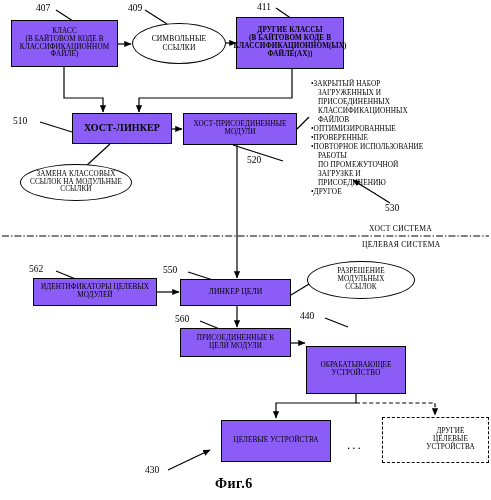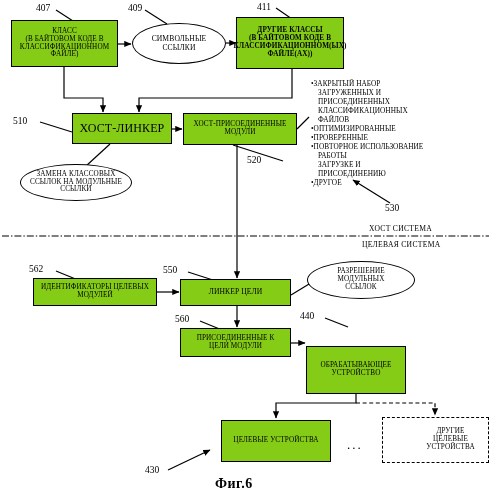--- a/index.html
+++ b/index.html
@@ -28,21 +28,21 @@
     display: flex;
     align-items: center;
     justify-content: center;
     text-align: center;
     box-sizing: border-box;
     line-height: 1.08;
     letter-spacing: 0.1px;
   }
   .box {
     border: 1.3px solid #000;
-    background: #84cc16;
+    background: #8b5cf6;
   }
   .box-dashed {
     border: 1.3px dashed #000;
     background: #ffffff;
   }
   .ellipse {
     border: 1.3px solid #000;
     border-radius: 50%;
     background: #ffffff;
   }
@@ -73,21 +73,21 @@
     font-size: 14px;
     letter-spacing: 0.5px;
   }
   .dots {
     position: absolute;
     font-size: 13px;
     letter-spacing: 2px;
   }
   .t7 { font-size: 7.2px; }
   .t75 { font-size: 7.6px; }
-  .t8 { font-size: 12px; }
+  .t8 { font-size: 10px; font-weight: bold; }
 </style>
 </head>
 <body>
 
 <div id="figure">
 
   <svg id="svg-layer" viewBox="0 0 491 500">
     <defs>
       <marker id="arw" markerWidth="7" markerHeight="7" refX="5.6" refY="2.6" orient="auto">
         <path d="M0,0 L6,2.6 L0,5.2 z" fill="#000"></path>
@@ -196,20 +196,21 @@
   <div class="bullets" style="left:311px; top:80px;">
     <div>•ЗАКРЫТЫЙ НАБОР</div>
     <div class="indent1">ЗАГРУЖЕННЫХ И</div>
     <div class="indent1">ПРИСОЕДИНЕННЫХ</div>
     <div class="indent1">КЛАССИФИКАЦИОННЫХ</div>
     <div class="indent1">ФАЙЛОВ</div>
     <div>•ОПТИМИЗИРОВАННЫЕ</div>
     <div>•ПРОВЕРЕННЫЕ</div>
     <div>•ПОВТОРНОЕ ИСПОЛЬЗОВАНИЕ</div>
     <div class="indent1">РАБОТЫ</div>
+    <div class="indent1">ПО ПРОМЕЖУТОЧНОЙ</div>
     <div class="indent1">ЗАГРУЗКЕ И</div>
     <div class="indent1">ПРИСОЕДИНЕНИЮ</div>
     <div>•ДРУГОЕ</div>
   </div>
 
   <div class="node box t7" style="left:33px; top:278px; width:124px; height:28px;">
     <div>
       <div>ИДЕНТИФИКАТОРЫ ЦЕЛЕВЫХ</div>
       <div>МОДУЛЕЙ</div>
     </div>

